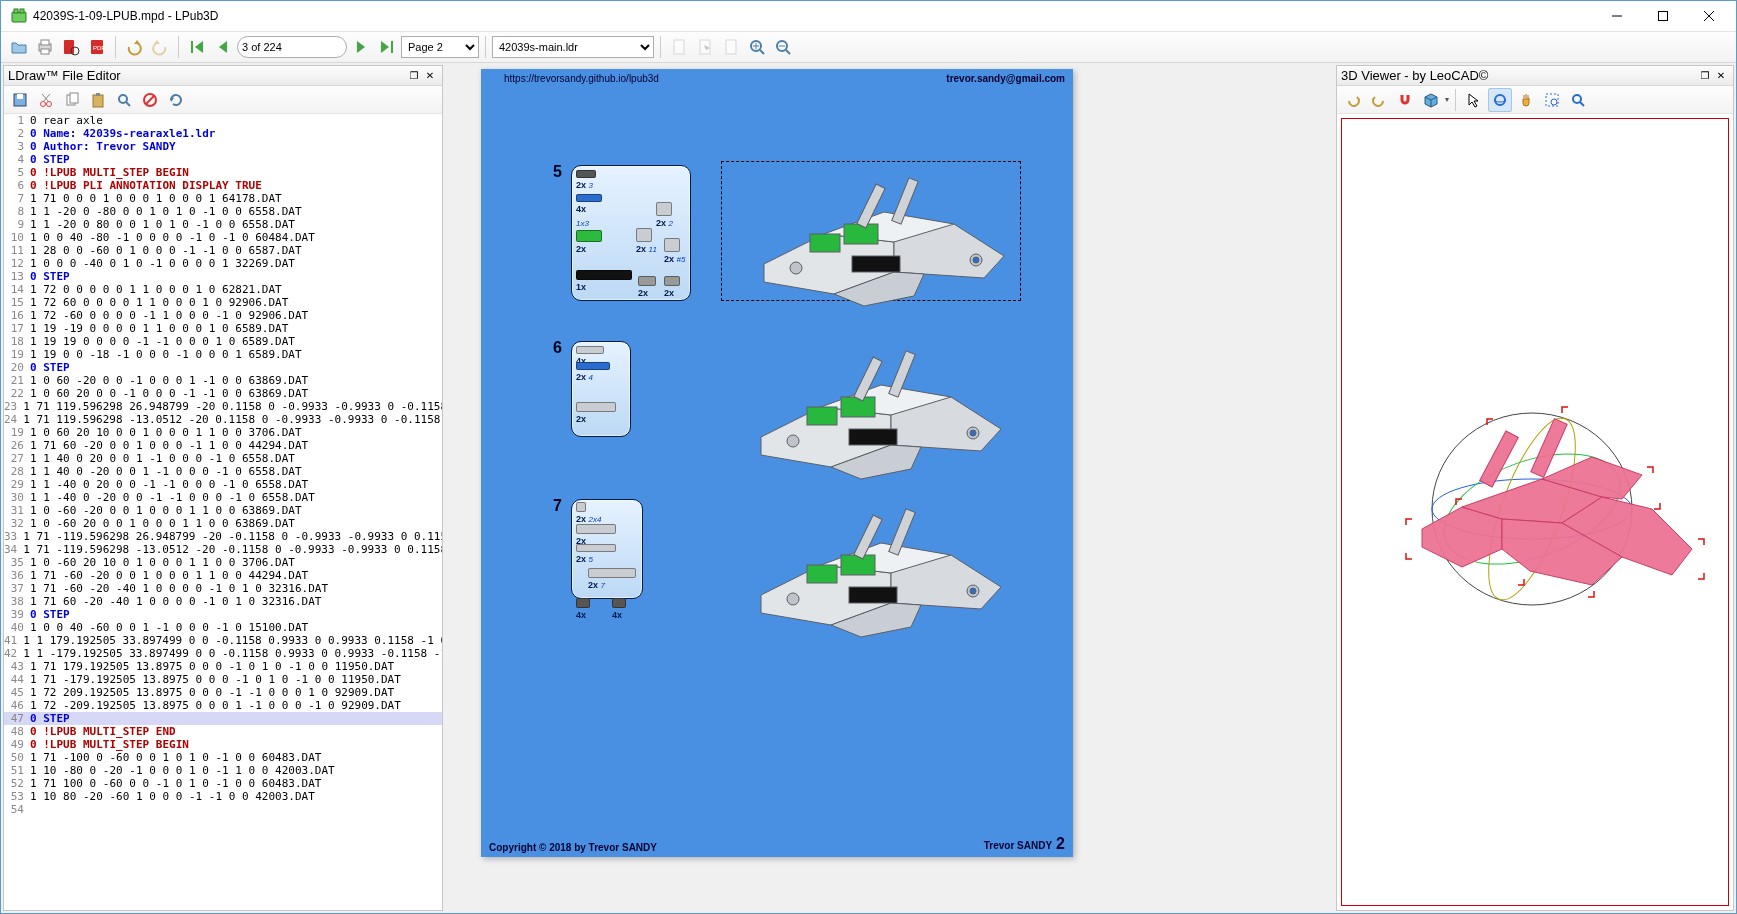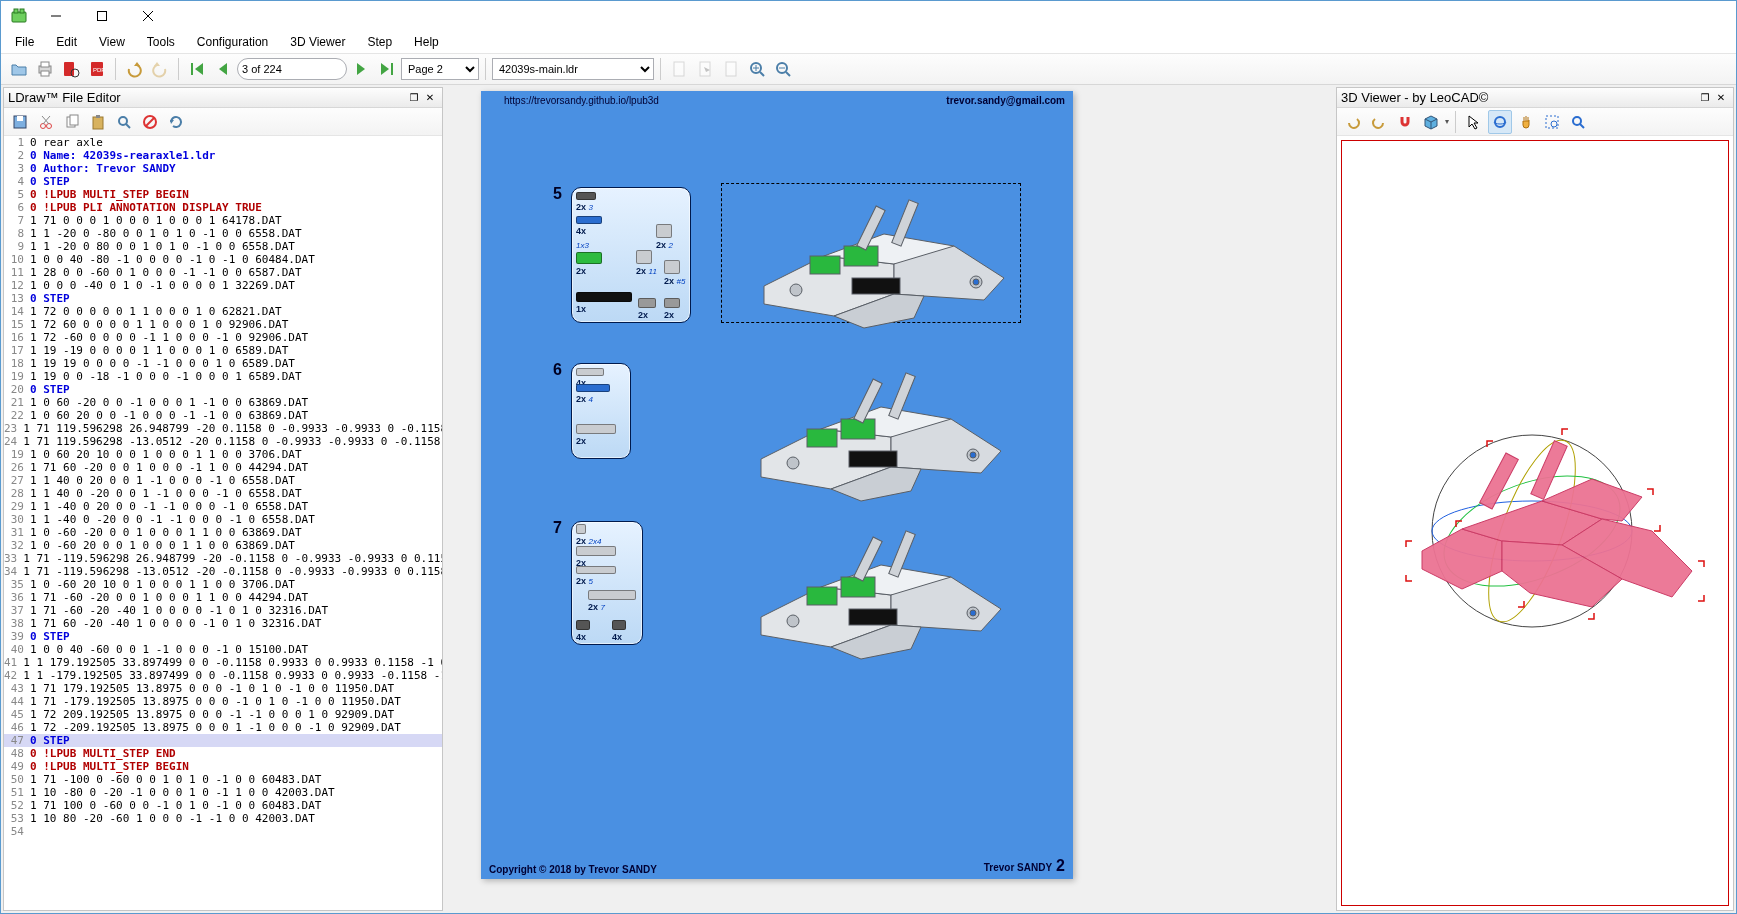--- a/index.html
+++ b/index.html
@@ -74,50 +74,41 @@
 <div class="window">
 
   <div class="titlebar">
     <span class="app-icon">
       <svg width="16" height="16">
           <rect x="1" y="4" width="14" height="10" rx="1" fill="#6ecf5e" stroke="#2a7a23"></rect>
           <rect x="3" y="1" width="4" height="4" fill="#6ecf5e" stroke="#2a7a23"></rect>
           <rect x="9" y="1" width="4" height="4" fill="#6ecf5e" stroke="#2a7a23"></rect>
         </svg>
     </span>
+    <span class="title">42039S-1-09-LPUB.mpd - LPub3D</span>
     <div class="window-controls">
       <div class="ctrl">
           <svg width="10" height="10">
             <line x1="0" y1="5" x2="10" y2="5" stroke="#000"></line>
           </svg>
         </div>
       <div class="ctrl">
           <svg width="10" height="10">
             <rect x="0.5" y="0.5" width="9" height="9" fill="none" stroke="#000"></rect>
           </svg>
         </div>
       <div class="ctrl">
           <svg width="10" height="10">
             <line x1="0" y1="0" x2="10" y2="10" stroke="#000"></line>
             <line x1="10" y1="0" x2="0" y2="10" stroke="#000"></line>
           </svg>
         </div>
     </div>
   </div>
 
-  <div class="menubar" id="menubar">
-      <div class="menu-item">File</div>
-      <div class="menu-item">Edit</div>
-      <div class="menu-item">View</div>
-      <div class="menu-item">Tools</div>
-      <div class="menu-item">Configuration</div>
-      <div class="menu-item">3D Viewer</div>
-      <div class="menu-item">Step</div>
-      <div class="menu-item">Help</div>
-    </div>
 
   <div class="toolbar">
     <div class="tb-btn">
         <svg width="18" height="18">
           <path d="M2 5h4l2 2h8v8H2z" fill="#9fc7e8" stroke="#4b7ea8"></path>
         </svg>
       </div>
     <div class="tb-btn">
         <svg width="18" height="18">
           <rect x="3" y="6" width="12" height="7" fill="#d9d9d9" stroke="#888"></rect>
@@ -386,21 +377,21 @@
       <rect x="176" y="14" width="10" height="46" fill="#cfd3d8" transform="rotate(22 181 37)"></rect>
       <circle cx="72" cy="104" r="6" fill="#bfc4ca"></circle>
       <circle cx="252" cy="96" r="6" fill="#bfc4ca"></circle>
       <circle cx="252" cy="96" r="3" fill="#2a6dd0"></circle>
     </g>
   </svg>
               </div>
             </div>
             <div class="step-block" style="top: 430px;">
               <div class="step-num">7</div>
-              <div class="pli-box" style="width: 72px; height: 124px;">
+              <div class="pli-box" style="width: 72px; height: 100px;">
                 <div class="pli-cell" style="left: 4px; top: 2px;"><span class="part-swatch" style="width:10px;height:10px;background:#c9ccd0;border:1px solid rgba(0,0,0,.4)"></span><br><span class="pli-qty">2x</span> <span class="pli-id">2x4</span></div>
                 <div class="pli-cell" style="left: 4px; top: 24px;"><span class="part-swatch" style="width:40px;height:10px;background:#c9ccd0;border:1px solid rgba(0,0,0,.4)"></span><br><span class="pli-qty">2x</span> </div>
                 <div class="pli-cell" style="left: 4px; top: 44px;"><span class="part-swatch" style="width:40px;height:8px;background:#c9ccd0;border:1px solid rgba(0,0,0,.4)"></span><br><span class="pli-qty">2x</span> <span class="pli-id">5</span></div>
                 <div class="pli-cell" style="left: 16px; top: 68px;"><span class="part-swatch" style="width:48px;height:10px;background:#c9ccd0;border:1px solid rgba(0,0,0,.4)"></span><br><span class="pli-qty">2x</span> <span class="pli-id">7</span></div>
                 <div class="pli-cell" style="left: 4px; top: 98px;"><span class="part-swatch" style="width:14px;height:10px;background:#555;border:1px solid rgba(0,0,0,.4)"></span><br><span class="pli-qty">4x</span> </div>
                 <div class="pli-cell" style="left: 40px; top: 98px;"><span class="part-swatch" style="width:14px;height:10px;background:#555;border:1px solid rgba(0,0,0,.4)"></span><br><span class="pli-qty">4x</span> </div>
               </div>
               <div class="assembly-img">
                 <svg width="300" height="150" viewBox="0 0 300 150">
     <g stroke="#5a5f66" stroke-width="1">

